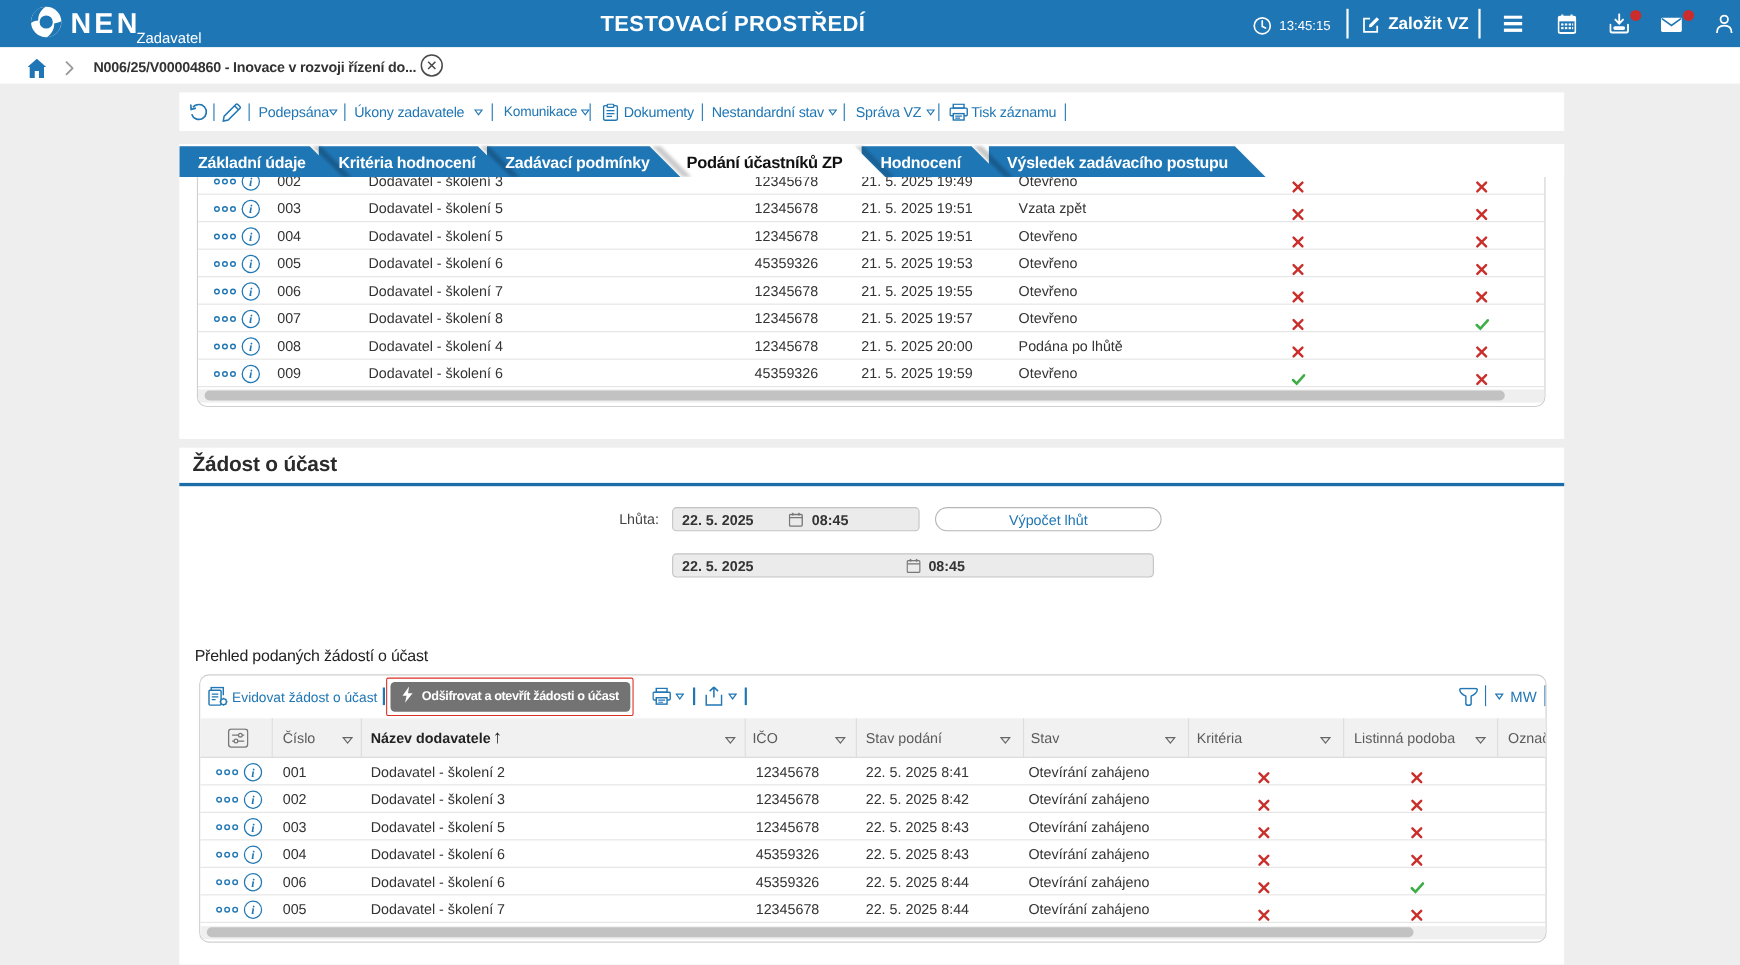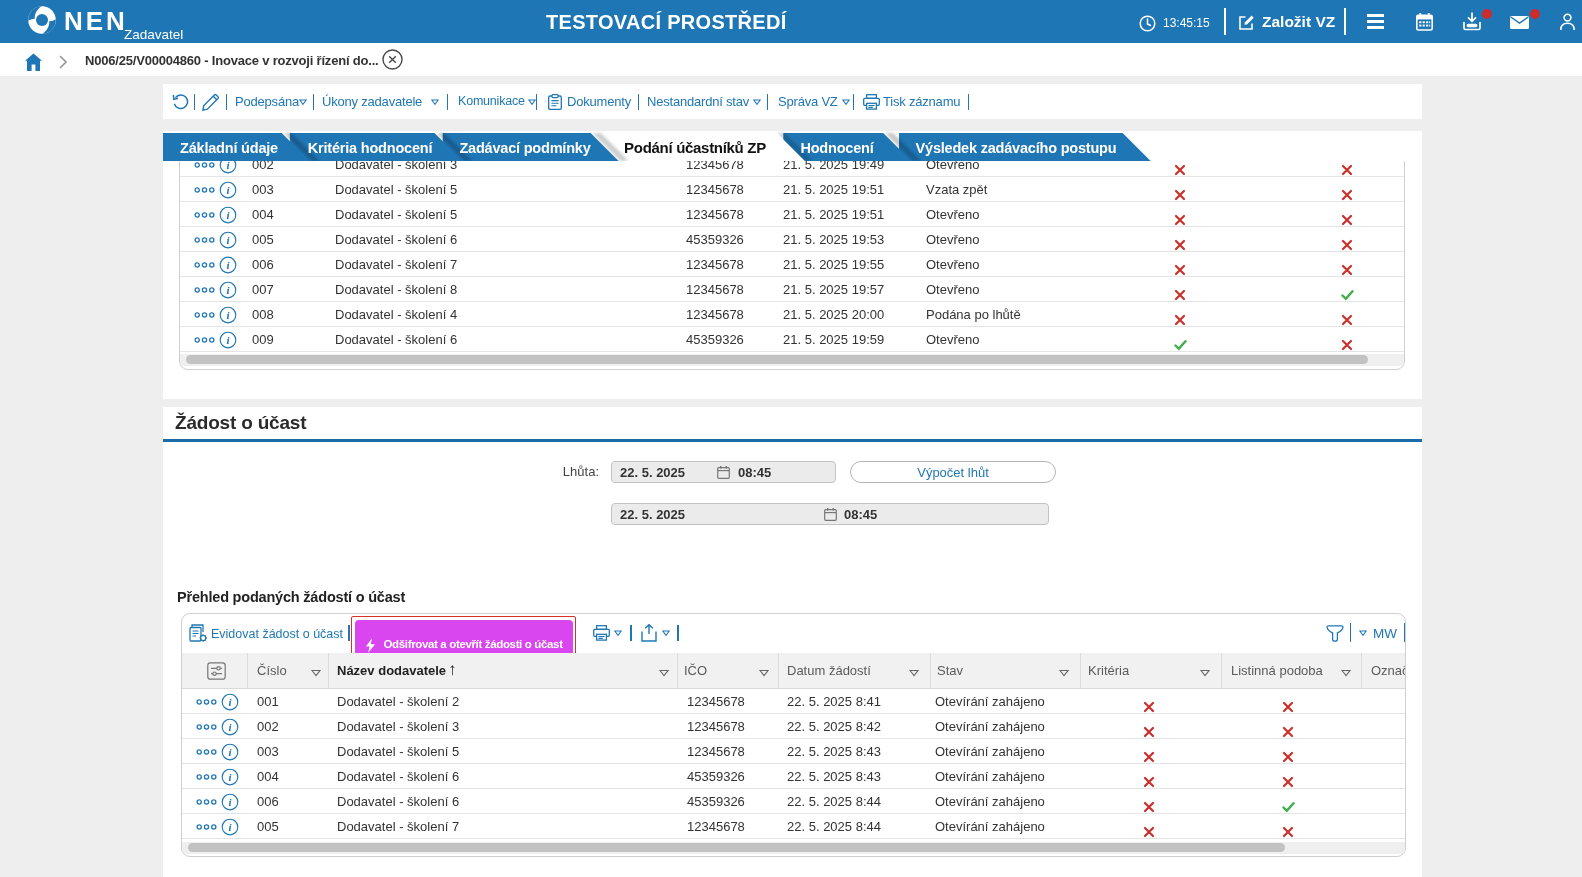--- a/index.html
+++ b/index.html
@@ -482,37 +482,37 @@
   <div class="field" style="left:448px;top:96px;width:438px">
     <span class="abs" style="left:8px;top:3px">22. 5. 2025</span>
     <svg class="abs" style="left:212px;top:4px" width="13" height="13" viewBox="0 0 13 13">
         <rect x="0.7" y="1.7" width="11.6" height="10.6" rx="1" fill="none" stroke="#777" stroke-width="1.2"></rect>
         <path d="M0.7 4.6 L12.3 4.6" stroke="#777" stroke-width="1.2"></path>
         <rect x="3" y="0" width="1.4" height="2.6" fill="#777"></rect>
         <rect x="8.6" y="0" width="1.4" height="2.6" fill="#777"></rect>
       </svg>
     <span class="abs" style="left:232px;top:3px">08:45</span>
   </div>
-  <div class="abs" style="left:14px;top:182px;font-size:14.5px;font-weight:bold;color:#222;letter-spacing:-0.2px">Přehled podaných žádostí o účast</div>
+  <div class="abs" style="left:14px;top:182px;font-size:14.5px;font-weight:normal;color:#222;letter-spacing:-0.2px">Přehled podaných žádostí o účast</div>
   <div class="cont" style="left:18px;top:206px;width:1225px;height:244px;border-radius:9px;overflow:hidden">
 
     <div style="position:relative;height:39px;font-size:12.5px;color:#2077b4">
       <svg class="abs" style="left:7px;top:10px" width="19" height="19" viewBox="0 0 19 19">
         <path d="M3 3.5 L3 1 L14 1 L14 8" fill="none" stroke="#2077b4" stroke-width="1.3"></path>
         <rect x="1" y="3.5" width="11" height="13.5" rx="1" fill="none" stroke="#2077b4" stroke-width="1.3"></rect>
         <path d="M3.5 7 L9.5 7 M3.5 9.5 L9.5 9.5 M3.5 12 L7 12" stroke="#2077b4" stroke-width="1.1"></path>
         <circle cx="14.2" cy="14" r="2.6" fill="#fff" stroke="#2077b4" stroke-width="1.2"></circle>
         <g stroke="#2077b4" stroke-width="1.3">
             <path d="M14.2 10.4 L14.2 11.4 M14.2 16.6 L14.2 17.6 M10.6 14 L11.6 14 M16.8 14 L17.8 14 M11.7 11.5 L12.4 12.2 M16 15.8 L16.7 16.5 M16.7 11.5 L16 12.2 M12.4 15.8 L11.7 16.5"></path>
           </g>
       </svg>
       <span class="abs" style="left:29px;top:13px;white-space:nowrap">Evidovat žádost o účast</span>
       <div class="abs" style="left:166px;top:11px;width:1.5px;height:16px;background:#2077b4"></div>
       <div class="abs" style="left:169px;top:2px;border:1.5px solid #d93025;padding:2.5px;border-radius:2px">
-        <div style="background:#d946ef;color:#fff;font-weight:bold;font-size:11.5px;letter-spacing:-0.35px;border-radius:4px;height:27.5px;display:flex;align-items:flex-start;padding:18px 10px">
+        <div style="background:#737373;color:#fff;font-weight:bold;font-size:11.5px;letter-spacing:-0.35px;border-radius:4px;height:27.5px;display:flex;align-items:flex-end;padding:8px 10px">
           <svg width="11" height="15" viewBox="0 0 12 16" style="margin-right:8px">
               <path d="M7.5 0 L1 9 L5 9 L3.5 16 L11 6.5 L6.5 6.5 Z" fill="#fff"></path>
             </svg>
           Odšifrovat a otevřít žádosti o účast
         </div>
       </div>
       <svg class="abs" style="left:411px;top:11px" width="17" height="16" viewBox="0 0 17 16">
         <rect x="3.6" y="0.7" width="9.8" height="3.6" fill="none" stroke="#2077b4" stroke-width="1.3"></rect>
         <rect x="0.7" y="4.3" width="15.6" height="7" rx="1" fill="none" stroke="#2077b4" stroke-width="1.3"></rect>
         <rect x="3.6" y="9.3" width="9.8" height="5.8" fill="#fff" stroke="#2077b4" stroke-width="1.3"></rect>
@@ -546,21 +546,21 @@
         <div class="cb" style="left:146px"></div>
         <div class="cb" style="left:495px"></div>
         <div class="cb" style="left:596px"></div>
         <div class="cb" style="left:748px"></div>
         <div class="cb" style="left:898px"></div>
         <div class="cb" style="left:1039px"></div>
         <div class="cb" style="left:1179px"></div>
         <span class="abs" style="left:75px;top:10px;white-space:nowrap">Číslo</span>
         <span class="abs" style="left:155px;top:10px;font-weight:bold;color:#222;white-space:nowrap">Název dodavatele</span>
         <span class="abs" style="left:502px;top:10px;white-space:nowrap">IČO</span>
-        <span class="abs" style="left:605px;top:10px;white-space:nowrap">Datum žádostí</span>
+        <span class="abs" style="left:605px;top:10px;white-space:nowrap">Stav podání</span>
         <span class="abs" style="left:755px;top:10px;white-space:nowrap">Stav</span>
         <span class="abs" style="left:906px;top:10px;white-space:nowrap">Kritéria</span>
         <span class="abs" style="left:1049px;top:10px;white-space:nowrap">Listinná podoba</span>
         <span class="abs" style="left:1189px;top:10px;white-space:nowrap">Označe</span>
         <span class="abs" style="left:129px;top:12px"><svg width="10" height="8" viewBox="0 0 10 8">
             <path d="M1 1.5 L5 6.5 L9 1.5 Z" fill="none" stroke="#666" stroke-width="1.1"></path>
           </svg></span>
         <span class="abs" style="left:477px;top:12px"><svg width="10" height="8" viewBox="0 0 10 8">
             <path d="M1 1.5 L5 6.5 L9 1.5 Z" fill="none" stroke="#666" stroke-width="1.1"></path>
           </svg></span>

